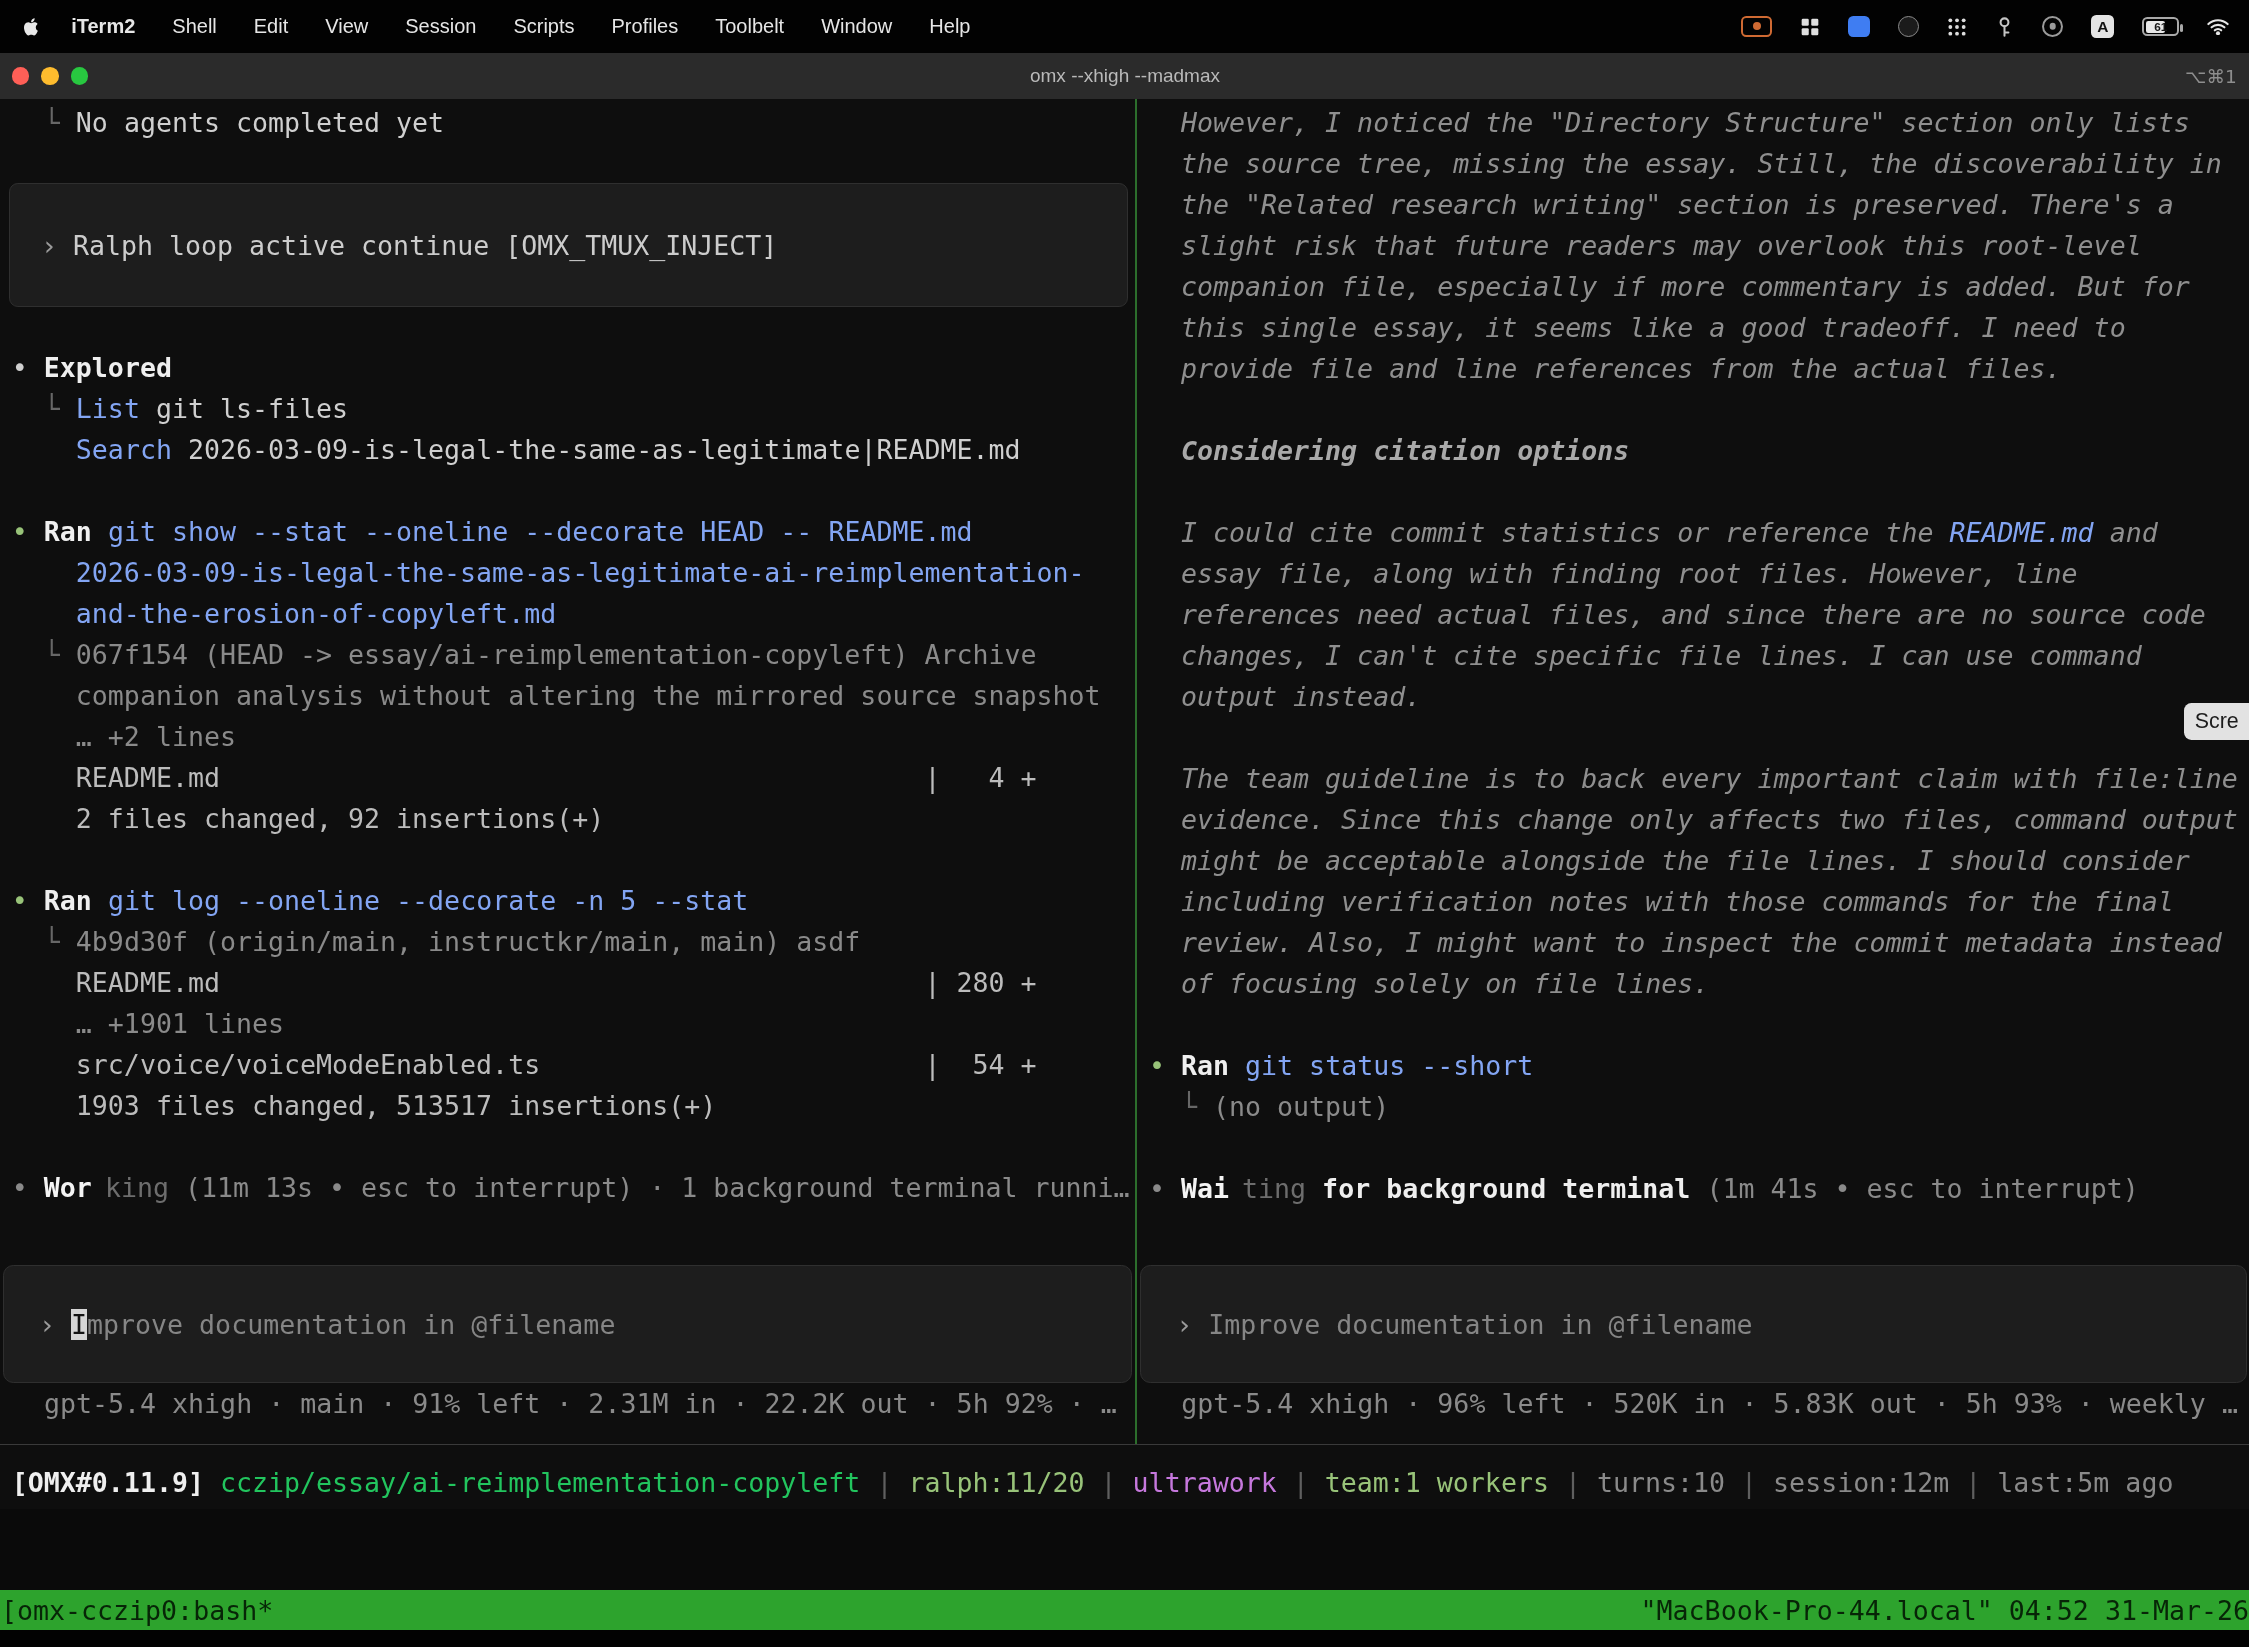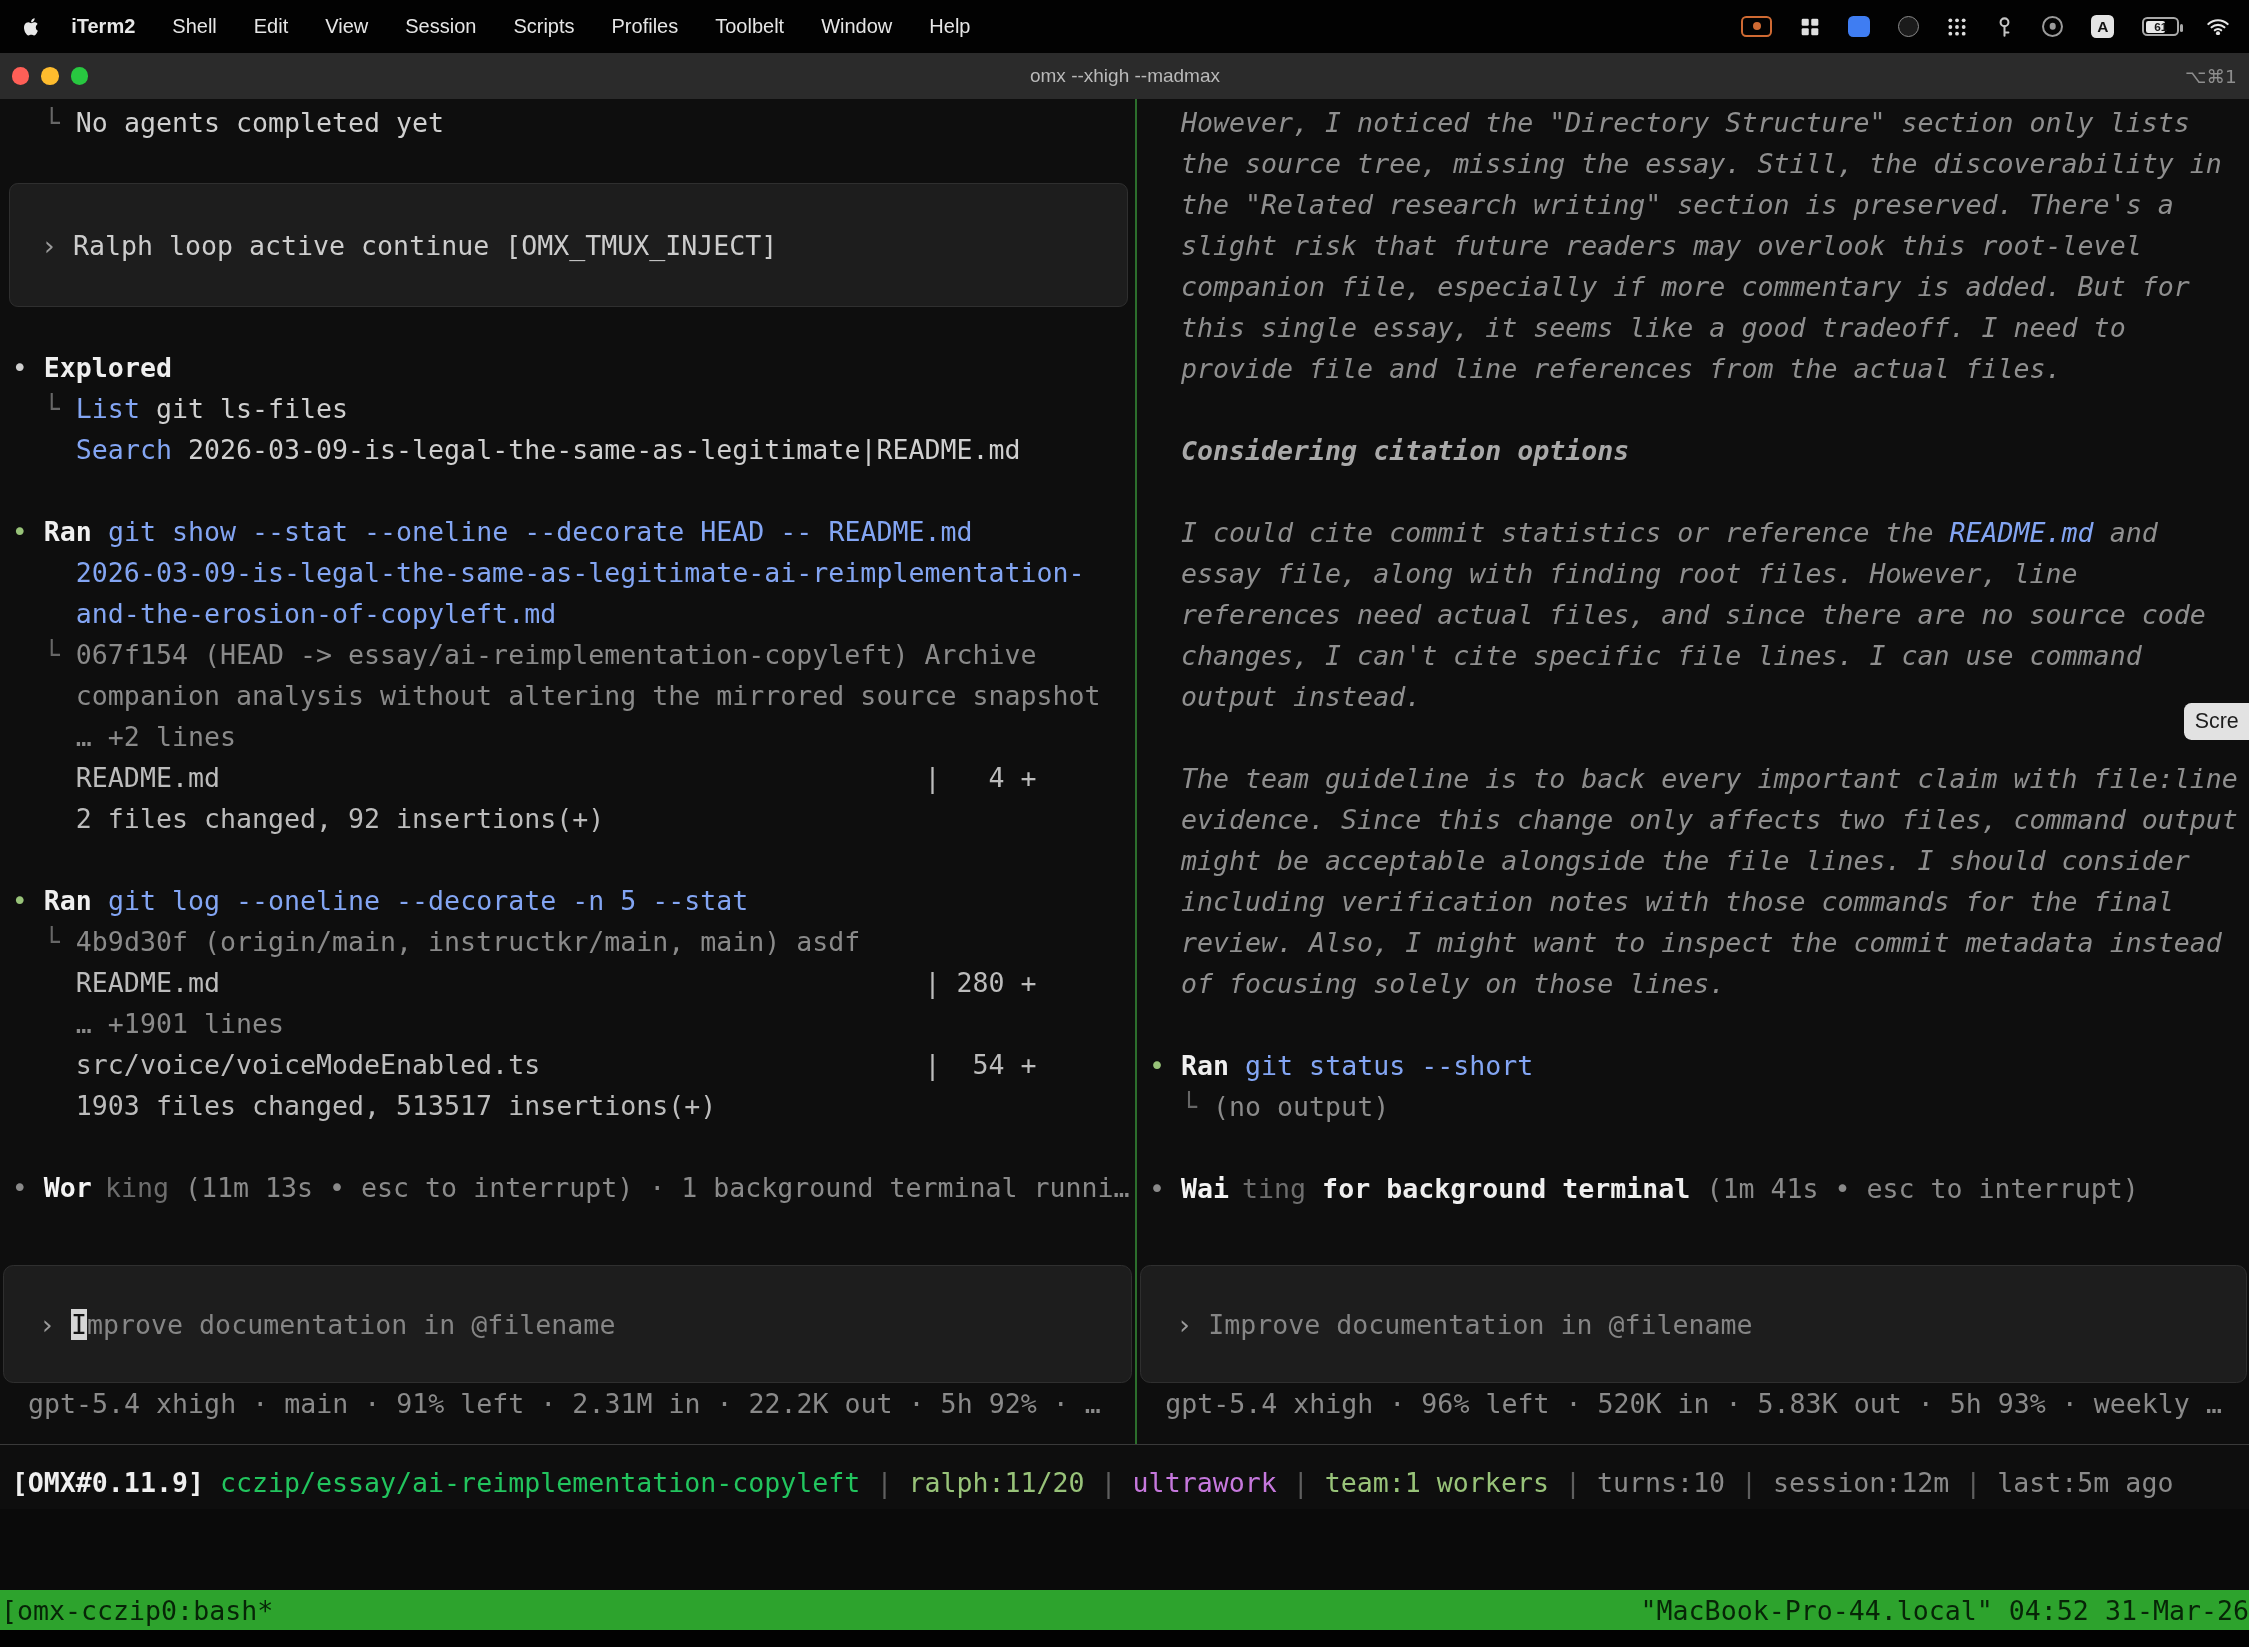--- a/index.html
+++ b/index.html
@@ -48,21 +48,21 @@
   .spacer { flex:1; }
 
   .inject-box { margin:40px 7.4px 40px 8.9px; height:124px; flex:0 0 auto; background:#1d1d1d; border:1.5px solid #2f2f2f;
                 border-radius:8.9px; display:flex; align-items:center; padding-left:31px; font-size:26.6px; white-space:pre; }
   .input-box { margin:0 3px; height:118px; flex:0 0 auto; background:#1d1d1d; border:1.5px solid #2f2f2f;
                border-radius:10.3px; display:flex; align-items:center; padding-left:35px; font-size:26.6px; white-space:pre; }
   .prompt { color:#9a9a9a; margin-right:16px; }
   .inject-text { color:#cccccc; }
   .input-text { color:#858585; }
   .cursor { background:#d6d6d6; color:#141414; }
-  .pane-status { height:41px; line-height:41px; font-size:26.6px; color:#8a8a8a; padding-left:28px; white-space:pre; flex:0 0 auto; }
+  .pane-status { height:41px; line-height:41px; font-size:26.6px; color:#8a8a8a; padding-left:44px; white-space:pre; flex:0 0 auto; }
 
   
   .w  { color:#cfcfcf; }
   .bw { color:#efefef; font-weight:700; }
   .b  { color:#83a5f3; }
   .g  { color:#8a8a8a; }
   .d  { color:#676767; }
   .lt { color:#bcbcbc; }
   .gn { color:#98c379; }
   .shb{ color:#f4f4f4; font-weight:700; }
@@ -238,21 +238,21 @@
         <div class="tline"><span class="gi">  essay file, along with finding root files. However, line</span></div>
         <div class="tline"><span class="gi">  references need actual files, and since there are no source code</span></div>
         <div class="tline"><span class="gi">  changes, I can't cite specific file lines. I can use command</span></div>
         <div class="tline"><span class="gi">  output instead.</span></div>
         <div class="tline">&nbsp;</div>
         <div class="tline"><span class="gi">  The team guideline is to back every important claim with file:line</span></div>
         <div class="tline"><span class="gi">  evidence. Since this change only affects two files, command output</span></div>
         <div class="tline"><span class="gi">  might be acceptable alongside the file lines. I should consider</span></div>
         <div class="tline"><span class="gi">  including verification notes with those commands for the final</span></div>
         <div class="tline"><span class="gi">  review. Also, I might want to inspect the commit metadata instead</span></div>
-        <div class="tline"><span class="gi">  of focusing solely on those lines.</span></div>
+        <div class="tline"><span class="gi">  of focusing solely on file lines.</span></div>
         <div class="tline">&nbsp;</div>
         <div class="tline"><span class="gn">• </span><span class="bw">Ran</span><span class="w"> </span><span class="b">git status --short</span></div>
         <div class="tline"><span class="d">  └ </span><span class="g">(no output)</span></div>
         <div class="tline">&nbsp;</div>
         <div class="tline"><span class="g">• </span><span class="shb">Wai</span><span class="shd">ting</span><span class="bw"> for background terminal </span><span class="g">(1m 41s • esc to interrupt)</span></div>
       </div>
     <div class="spacer"></div>
     <div class="input-box">
       <span class="prompt">›</span>
       <span class="input-text">Improve documentation in @filename</span>

